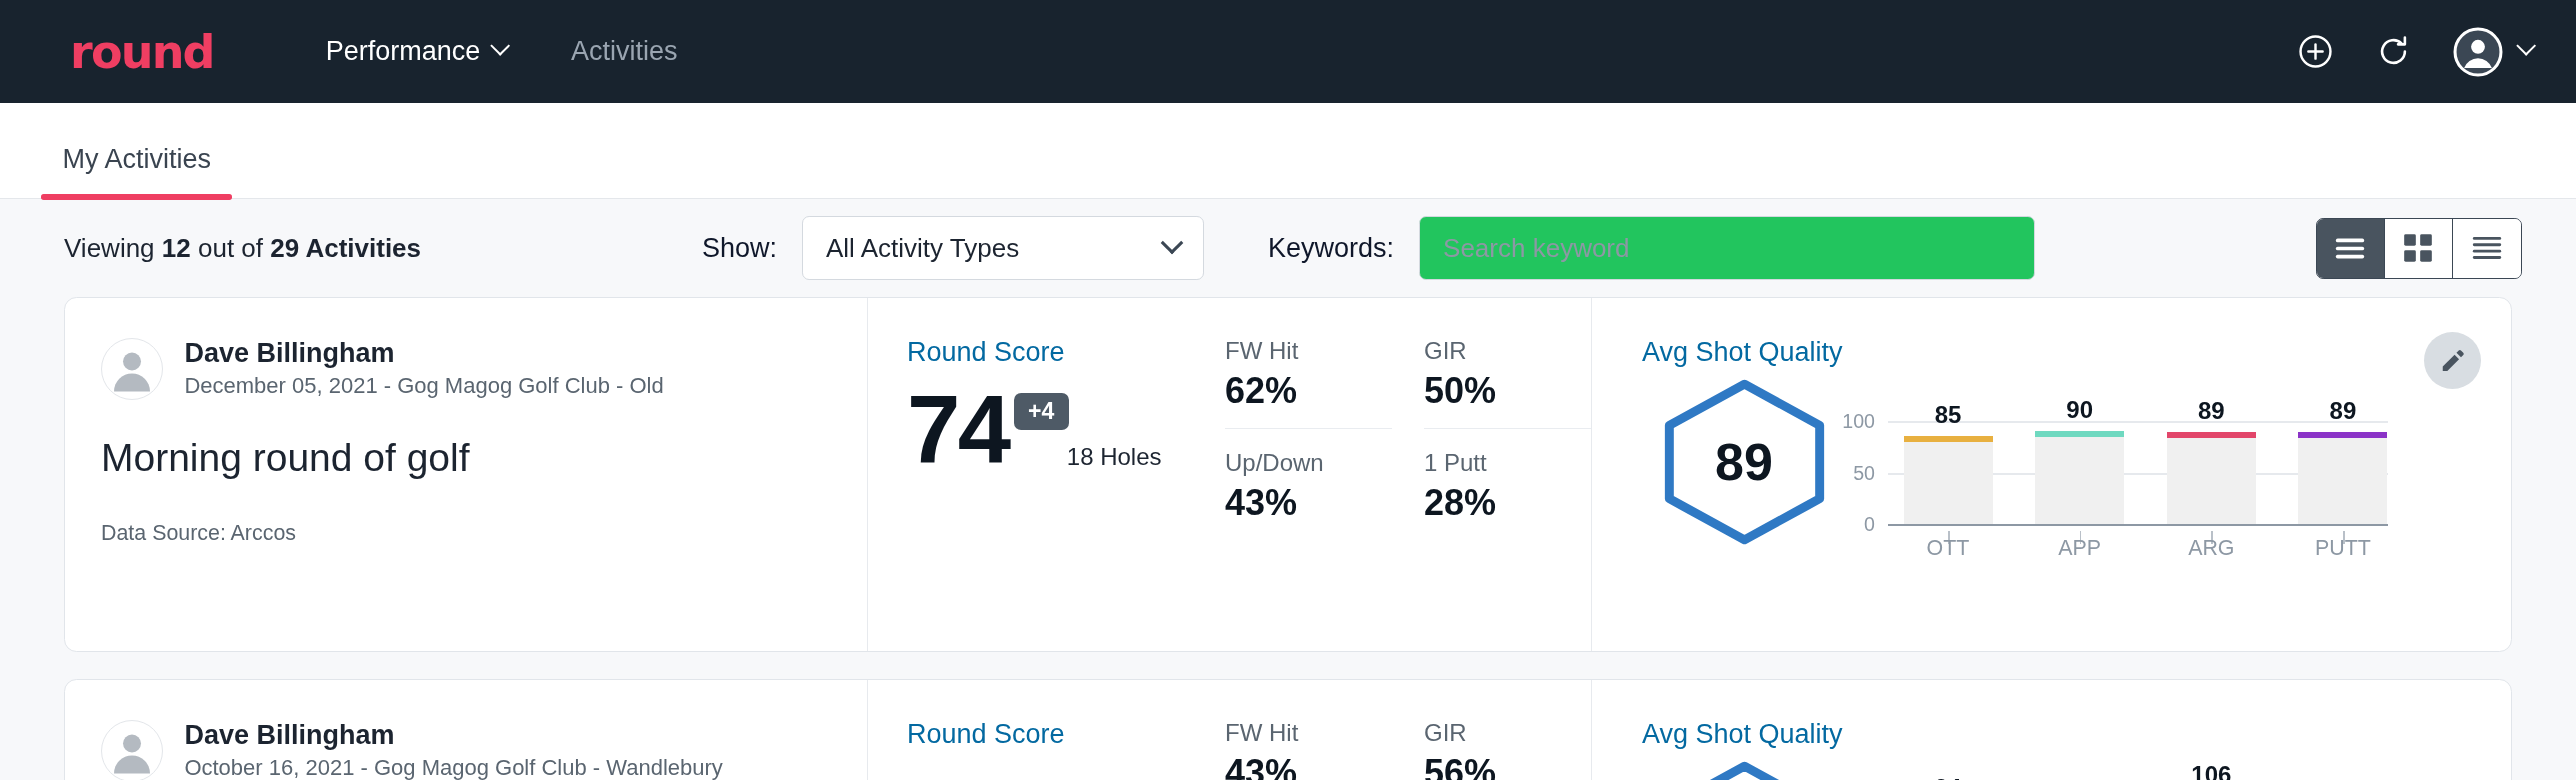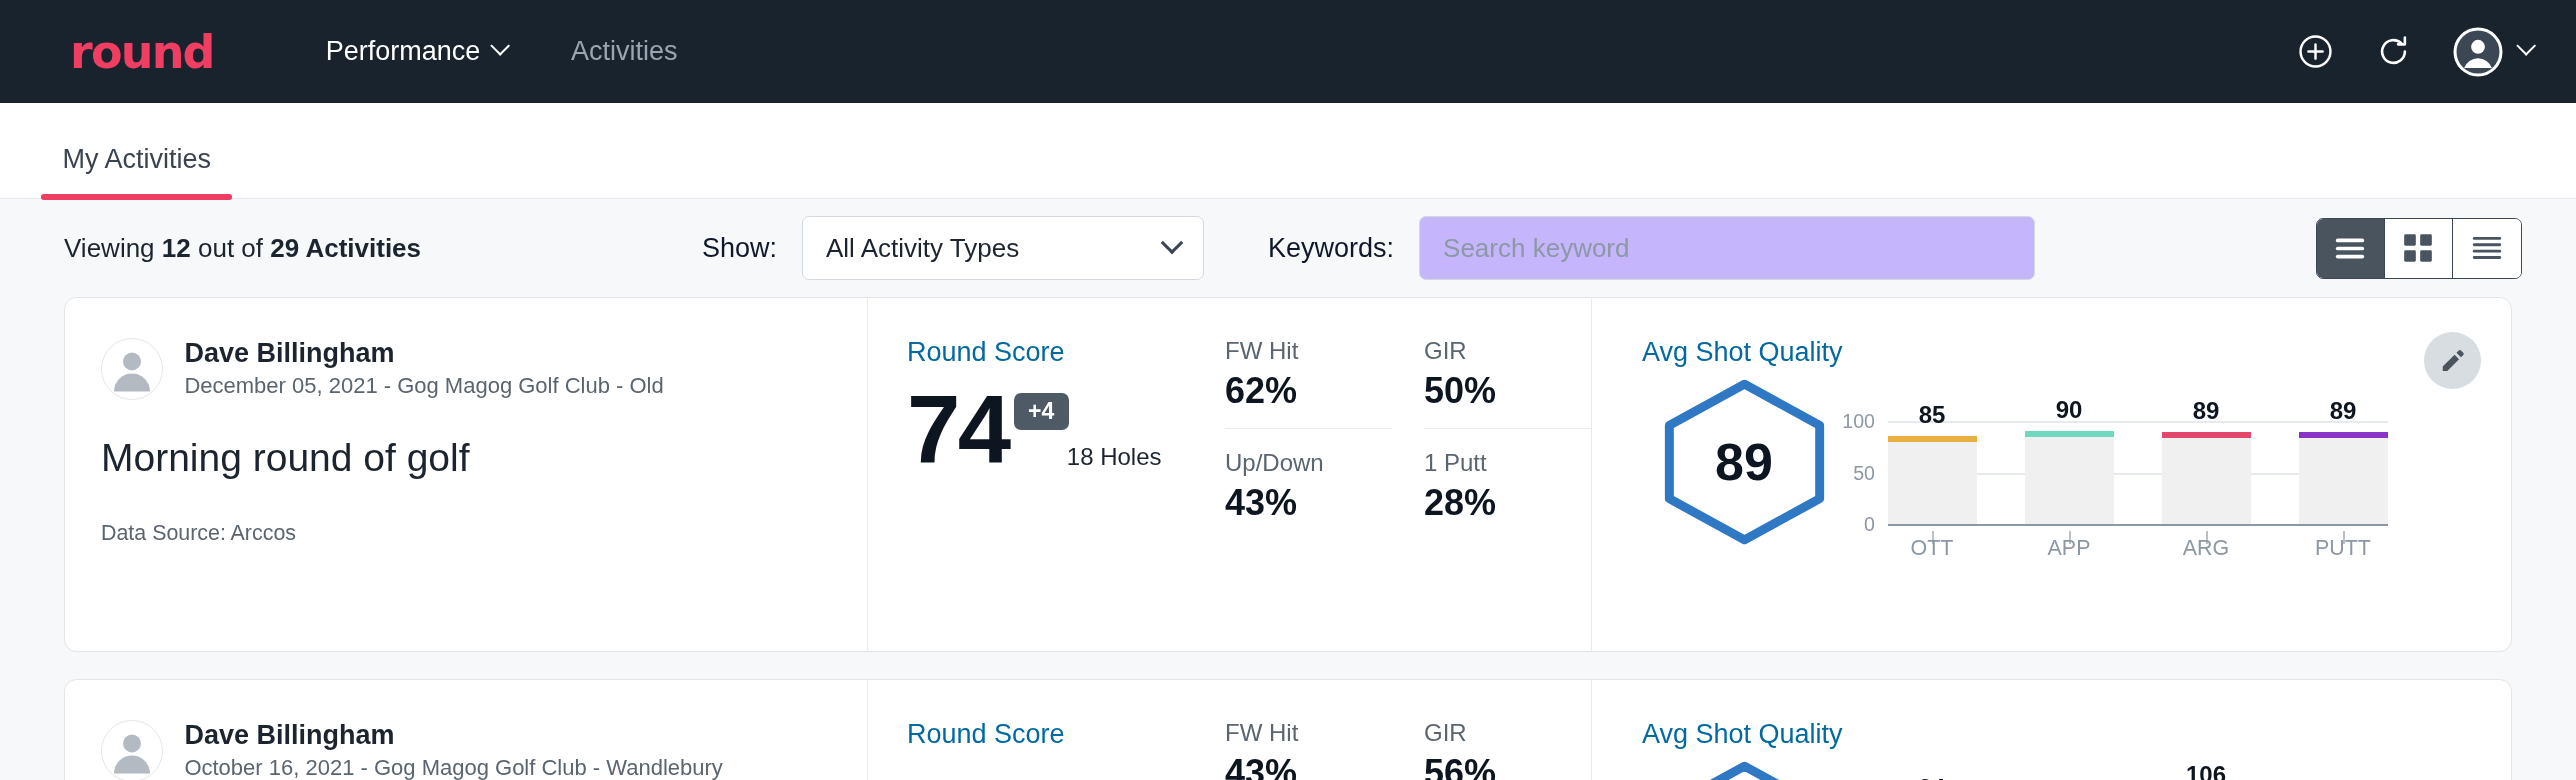--- a/index.html
+++ b/index.html
@@ -106,21 +106,21 @@
   .select-box .sel-chev {
     margin-left: auto;
     width: 16px; height: 16px;
     border-right: 3.6px solid #3b4754;
     border-bottom: 3.6px solid #3b4754;
     transform: rotate(45deg) translate(-3.6px,-3.6px);
   }
   .kw-wrap { display: flex; align-items: center; margin-left: 64px; }
   .search-input {
     width: 616px; height: 64px;
-    background: #c4b5fd;
+    background: #22c55e;
     border: 1.8px solid #d4d9df;
     border-radius: 7.1px;
     padding: 0 23px;
     font-size: 26px;
     font-family: "Liberation Sans", sans-serif;
     color: #1c2430;
   }
   .search-input::placeholder { color: #8d98a4; }
   .view-toggle {
     margin-left: auto;
@@ -221,21 +221,21 @@
     position: absolute; inset: 0;
     display: flex; align-items: center; justify-content: center;
     font-size: 52px; font-weight: 700; color: #0d1620;
   }
 
   .chart { margin-left: 54px; position: relative; width: 500px; height: 183px; }
   .y-tick { position: absolute; right: 100%; font-size: 19.6px; color: #8d98a4; transform: translateY(-50%); padding-right: 12.5px; white-space: nowrap; }
   .grid-line { position: absolute; left: 0; right: 0; height: 1.8px; background: #e6e9ed; }
   .grid-line.axis { background: #8d98a4; }
   .bars { position: absolute; left: 0; right: 0; bottom: 36px; top: 28.6px; display: flex; justify-content: space-between; }
-  .bar-col { width: 89px; position: relative; height: 100%; }
+  .bar-col { width: 89px; position: relative; height: 100%; margin-left: 16px; }
   .bar {
     position: absolute; bottom: 0; left: 0; right: 0;
     background: #f0f0f0;
     border-top-width: 6.2px;
     border-top-style: solid;
   }
   .bar-val {
     position: absolute; left: 0; right: 0;
     text-align: center;
     font-size: 24px; font-weight: 700; color: #0d1620;

